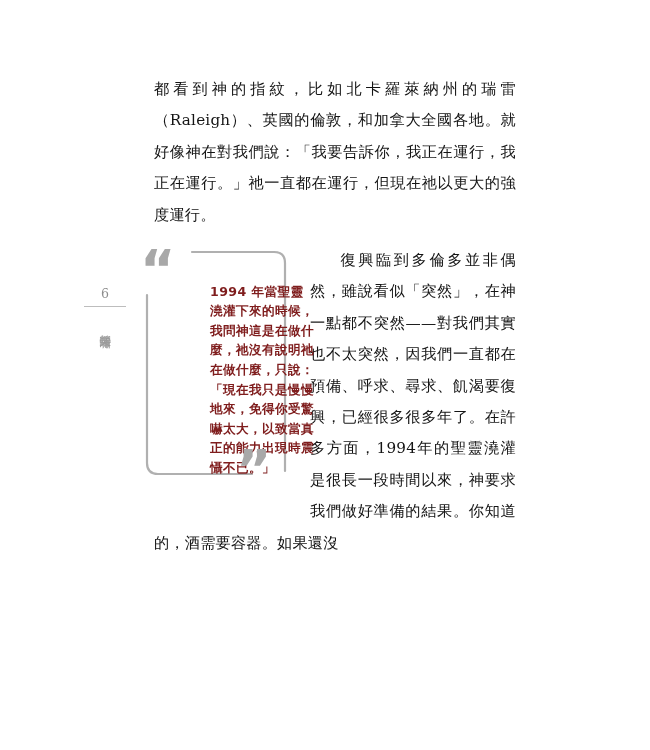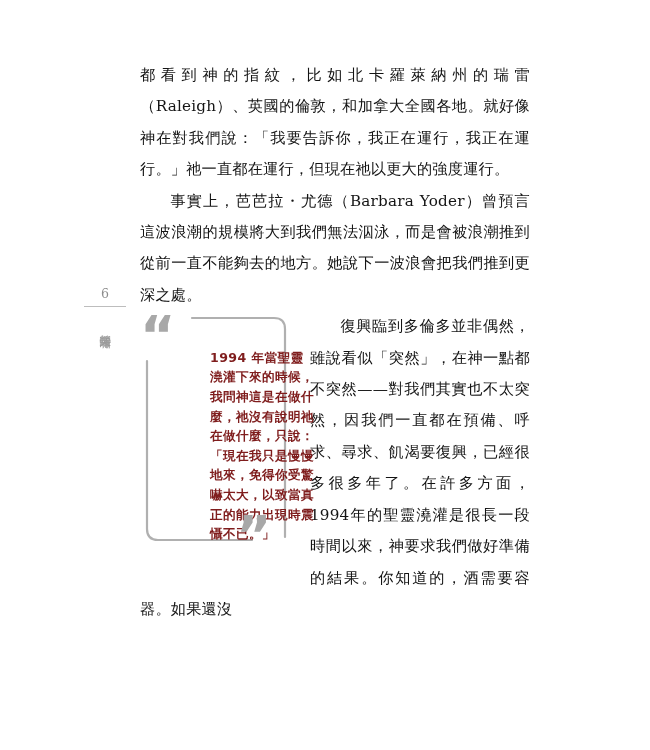--- a/index.html
+++ b/index.html
@@ -61,21 +61,21 @@
 
   
   .body-col {
     position: absolute;
     left: 140px;
     top: 60px;
     width: 390px;
   }
 
   p.para {
-    margin: 0;
+    margin: 14px;
     font-size: 15.2px;
     line-height: 31.4px;
     text-align: justify;
     text-justify: inter-ideograph;
     color: #141414;
     letter-spacing: 0.2px;
   }
   p.indent {
     text-indent: 2em;
   }
@@ -157,21 +157,20 @@
   <div class="folio">
     <div class="folio-number">6</div>
     <div class="folio-rule"></div>
     <div class="folio-title">榮耀海嘯</div>
   </div>
 
   <div class="body-col">
 
     <p class="para">都看到神的指紋，比如北卡羅萊納州的瑞雷（Raleigh）、英國的倫敦，和加拿大全國各地。就好像神在對我們說：「我要告訴你，我正在運行，我正在運行。」祂一直都在運行，但現在祂以更大的強度運行。</p>
 
-    <p class="para indent">事實上，芭芭拉・尤德（Barbara Yoder）曾預言這波浪潮的規模將大到我們無法泅泳，而是會被浪潮推到從前一直不能夠去的地方。她說下一波浪會把我們推到更深之處。</p>
 
     <div class="flow-block clearfix">
 
       <figure class="pullquote">
         <div class="pq-frame">
           <svg viewBox="0 0 140 232" xmlns="http://www.w3.org/2000/svg">
 
             <path d="M 46 1 L 128 1 Q 139 1 139 12 L 139 220" fill="none" stroke="#b0b0b0" stroke-width="2.2" stroke-linecap="round"></path>
 
             <path d="M 1 44 L 1 212 Q 1 223 12 223 L 106 223" fill="none" stroke="#b0b0b0" stroke-width="2.2" stroke-linecap="round"></path>

